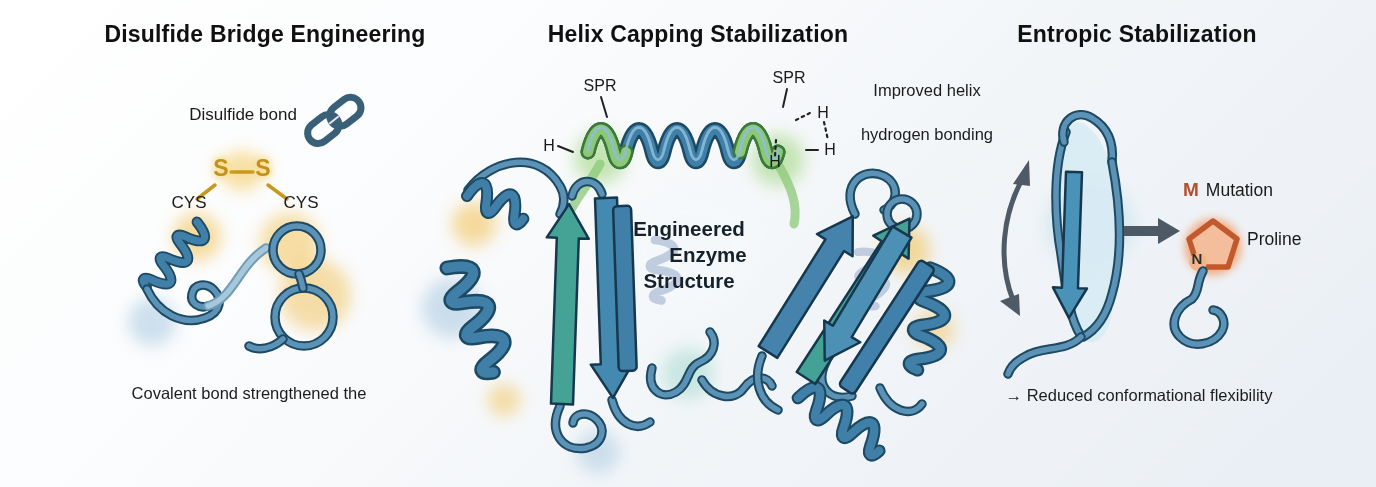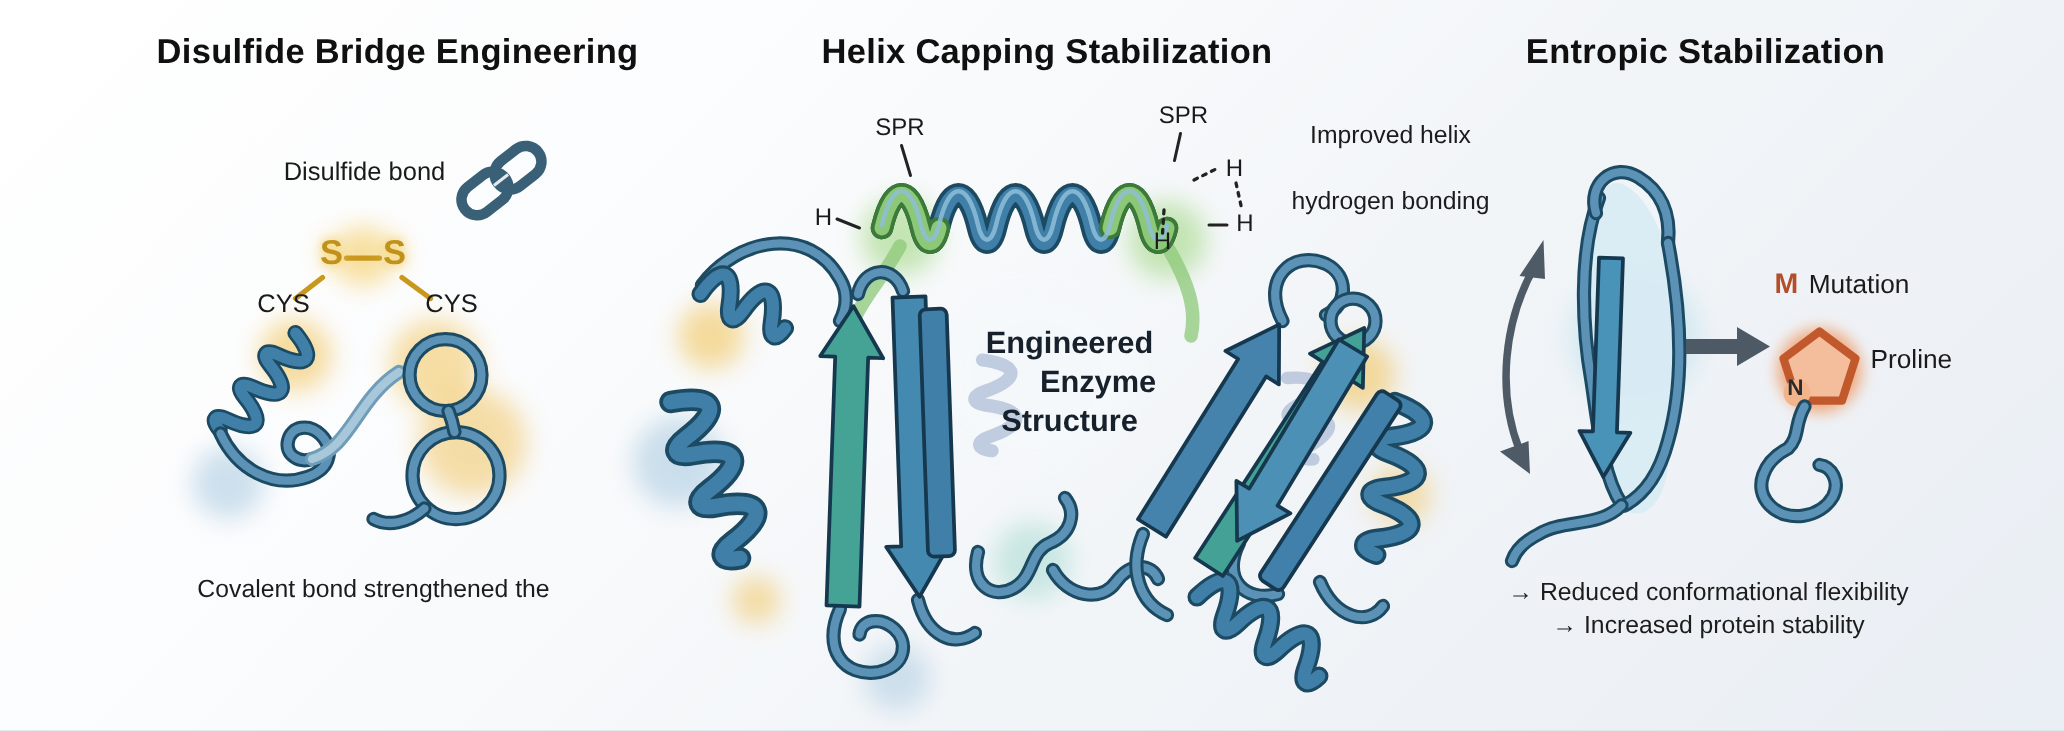--- a/index.html
+++ b/index.html
@@ -10,21 +10,21 @@
   }
   svg.art{position:absolute;left:0;top:0;width:1376px;height:487px;}
   .lbl{position:absolute;white-space:nowrap;}
   .ctr{transform:translateX(-50%);text-align:center;}
   .title{font-size:23px;font-weight:700;color:#101010;letter-spacing:.2px;}
   .txt{font-size:17px;color:#1a1a1a;}
   .cap{font-size:16.5px;color:#1c1c1c;}
   .small{font-size:16px;color:#1a1a1a;text-align:right;}
   .s-atom{font-size:23px;font-weight:700;color:#c0921c;
     text-shadow:0 0 6px rgba(246,208,100,.95),0 0 14px rgba(246,208,100,.8);}
-  .center-big{font-size:20.5px;font-weight:700;color:#16212b;margin-left:24px;}
+  .center-big{font-size:20.5px;font-weight:700;color:#16212b;}
   .m-red{font-size:19px;font-weight:700;color:#b44e2a;margin-right:7px;}
   .mut{font-size:17.5px;color:#1a1a1a;}
   .n-lbl{font-size:15px;font-weight:600;color:#2b2b2b;}
   .row{display:flex;align-items:baseline;}
   
   .hxO{fill:none;stroke:#1d4a63;stroke-width:15;stroke-linecap:round;stroke-linejoin:round;}
   .hxM{fill:none;stroke:#3f7fa8;stroke-width:10;stroke-linecap:round;}
   .hxH{fill:none;stroke:#8ebed8;stroke-width:3;stroke-linecap:round;opacity:.85;}
   .hxGO{fill:none;stroke:#3c7a37;stroke-width:15;stroke-linecap:round;}
   .hxGM{fill:none;stroke:#8cc878;stroke-width:10;stroke-linecap:round;}
@@ -250,15 +250,14 @@
   <div class="lbl ctr center-big" style="left:708px;top:243px">Enzyme</div>
   <div class="lbl ctr center-big" style="left:689px;top:269px">Structure</div>
 
   <div class="lbl row" style="left:1183px;top:179px">
     <span class="m-red">M</span>
     <span class="mut">Mutation</span>
   </div>
   <div class="lbl ctr n-lbl" style="left:1197px;top:250px">N</div>
   <div class="lbl mut" style="left:1247px;top:229px">Proline</div>
   <div class="lbl ctr cap" style="left:1139px;top:386px">→ Reduced conformational flexibility</div>
-  <div class="lbl ctr cap" style="left:1139px;top:408px">→ Increased protein stability</div>
 
 </div>
 
 </body></html>

